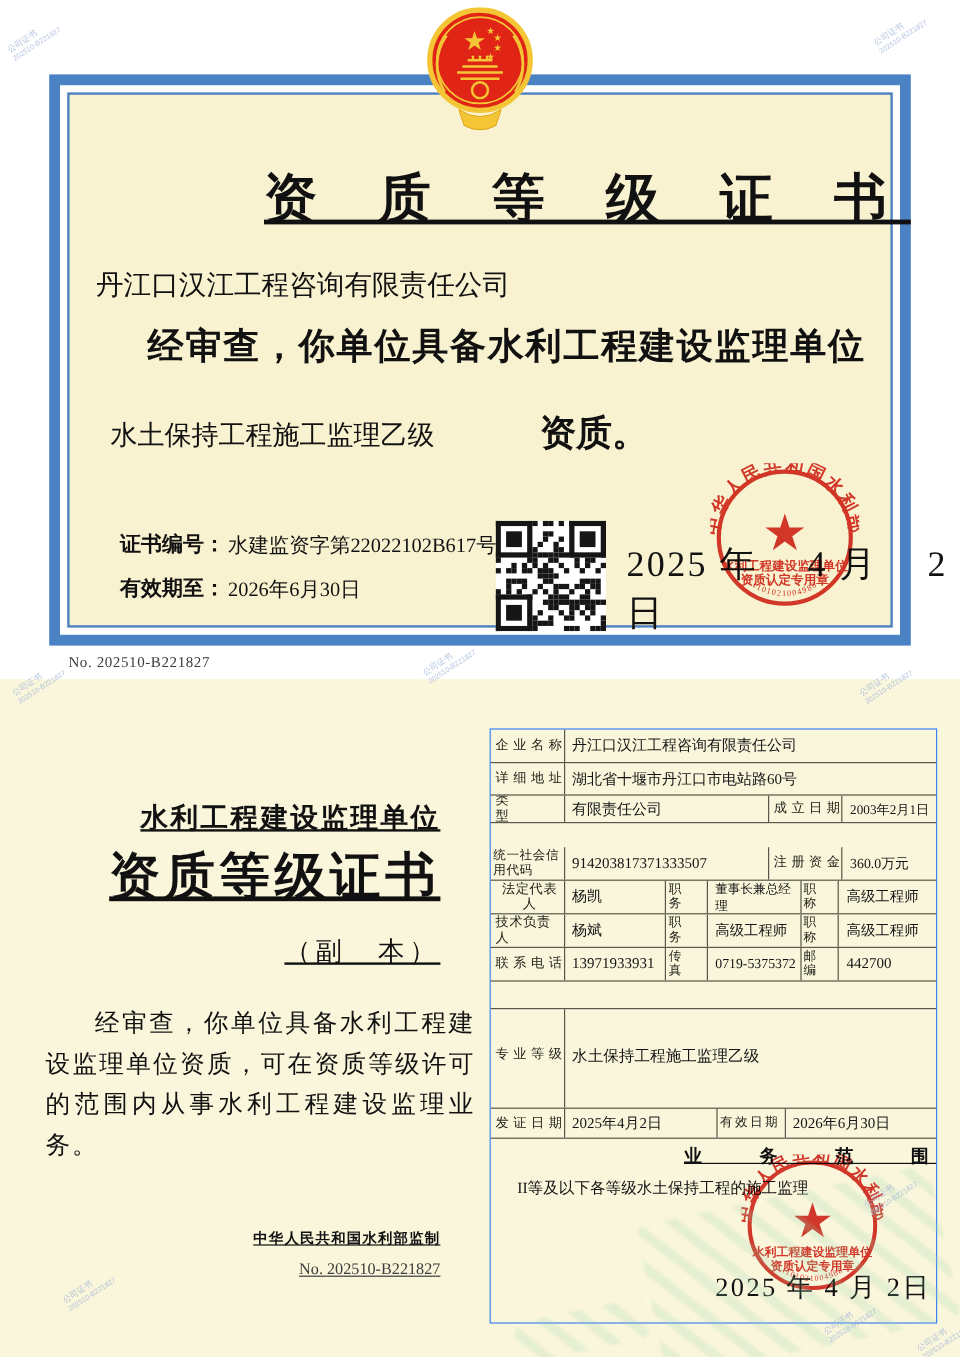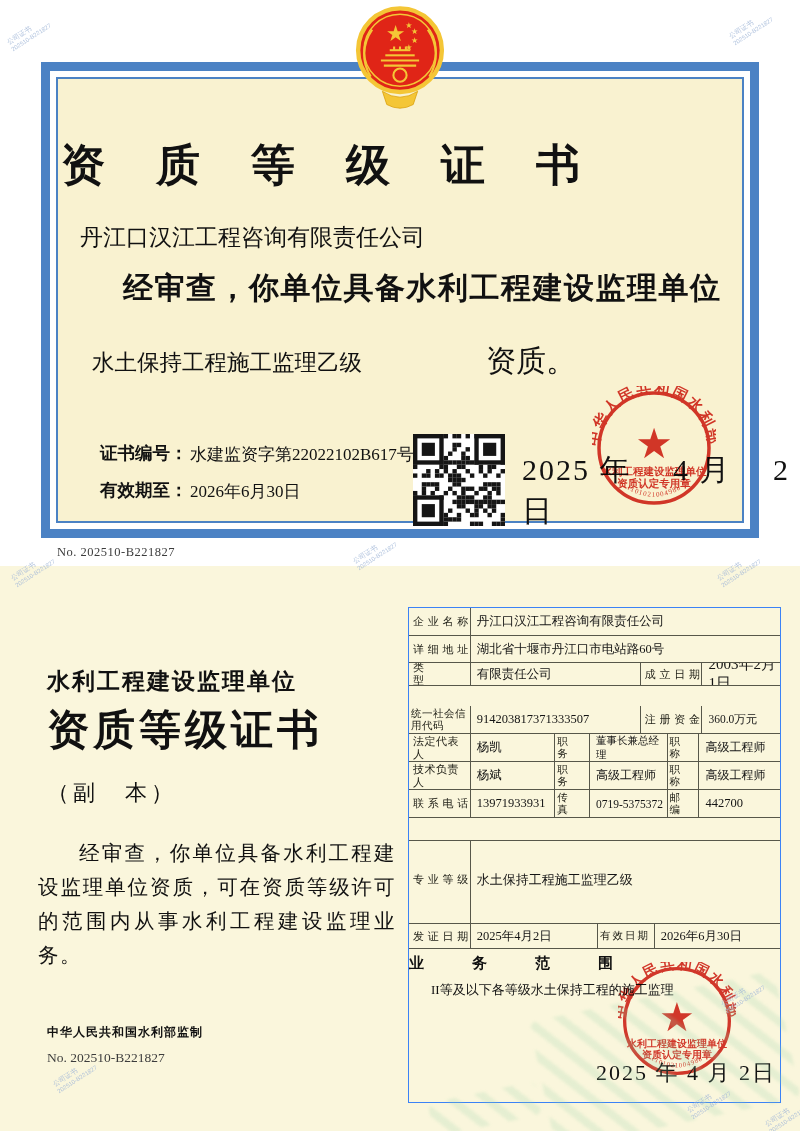--- a/index.html
+++ b/index.html
@@ -9,21 +9,21 @@
     overflow:hidden;
   }
   .abs{position:absolute;}
   
   .cert1{left:41px;top:62px;width:718px;height:476px;background:#4b82c4;}
   .cert1-white{position:absolute;inset:9px;background:#ffffff;}
   .cert1-inner{position:absolute;inset:6px;border:2px solid #4b82c4;background:#f9f2d0;}
   
   .bottom-bg{left:0;top:566px;width:800px;height:565px;background:#faf6dc;}
   
-  .c{text-align:left;}
+  .c{text-align:right;text-decoration:underline;}
   .blk{color:#111;}
   
   .cert-table{left:408px;top:607px;width:373px;height:496px;border:1px solid #3b82f6;box-sizing:border-box;}
   .tr{display:flex;border-bottom:1px solid #57574a;box-sizing:border-box;}
   .tr:last-child{border-bottom:none;}
   .td{border-right:1px solid #57574a;box-sizing:border-box;display:flex;align-items:center;overflow:hidden;}
   .td:last-child{border-right:none;}
   .lb{font-size:11px;letter-spacing:.5px;color:#1c1c14;padding-left:4px;line-height:13px;}
   .lb2{font-size:10.5px;letter-spacing:.5px;color:#1c1c14;padding-left:2px;line-height:12px;}
   .val{font-size:12.5px;color:#141414;padding-left:6px;}
@@ -85,21 +85,21 @@
   <path d="M-12,28 q12,8 24,0 l-3,9 q-9,5 -18,0 z" fill="#f4c636" stroke="#d99b00" stroke-width=".5"></path>
 </svg>
 
 <div class="abs c blk" style="left:41px;top:136px;width:718px;font-size:44px;font-weight:bold;letter-spacing:20px;text-indent:20px;">资 质 等 级 证 书</div>
 
 <div class="abs blk" style="left:80px;top:222px;font-size:23px;">丹江口汉江工程咨询有限责任公司</div>
 
 <div class="abs blk" style="left:123px;top:268px;font-size:30px;font-weight:bold;letter-spacing:1.5px;">经审查，你单位具备水利工程建设监理单位</div>
 
 <div class="abs blk" style="left:92px;top:347px;font-size:22.5px;">水土保持工程施工监理乙级</div>
-<div class="abs blk" style="left:450px;top:341px;font-size:30px;font-weight:normal;margin-left:36px;">资质。</div>
+<div class="abs blk" style="left:450px;top:341px;font-size:30px;font-weight:bold;">资质。</div>
 
 <div class="abs blk" style="left:100px;top:441px;font-size:17.5px;font-weight:bold;">证书编号：</div>
 <div class="abs blk" style="left:190px;top:443px;font-size:17px;">水建监资字第22022102B617号</div>
 <div class="abs blk" style="left:100px;top:478px;font-size:17.5px;font-weight:bold;">有效期至：</div>
 <div class="abs blk" style="left:190px;top:480px;font-size:17px;">2026年6月30日</div>
 
 <svg id="qr-svg" class="abs" style="left:413px;top:434px;" width="92" height="92" viewBox="0 0 90 90">
   <rect x="0" y="0" width="90" height="90" fill="#ffffff"></rect>
 <rect x="30" y="0" width="4.285714285714286" height="4.285714285714286" fill="#151515"></rect>
     <rect x="38.57142857142857" y="0" width="4.285714285714286" height="4.285714285714286" fill="#151515"></rect>
@@ -270,30 +270,30 @@
     <div class="td val" style="width:311px;">丹江口汉江工程咨询有限责任公司</div>
   </div>
   <div class="tr" style="height:27px;">
     <div class="td lb" style="width:62px;">详 细 地 址</div>
     <div class="td val" style="width:311px;">湖北省十堰市丹江口市电站路60号</div>
   </div>
   <div class="tr" style="height:23px;">
     <div class="td lb" style="width:62px;">类　　　型</div>
     <div class="td val" style="width:171px;">有限责任公司</div>
     <div class="td lb" style="width:62px;">成 立 日 期</div>
-    <div class="td val" style="width:78px;font-size:15px;">2003年2月1日</div>
+    <div class="td val" style="width:78px;font-size:11px;">2003年2月1日</div>
   </div>
   <div class="tr" style="height:28px;margin-top:20px;">
     <div class="td lb2" style="width:62px;">统一社会信用代码</div>
     <div class="td val" style="width:171px;">914203817371333507</div>
     <div class="td lb" style="width:62px;">注 册 资 金</div>
     <div class="td val" style="width:78px;font-size:11.5px;">360.0万元</div>
   </div>
   <div class="tr" style="height:28px;">
-    <div class="td lb" style="width:62px;">法定代表人</div>
+    <div class="td lb" style="width:62px;text-align:center;">法定代表人</div>
     <div class="td val" style="width:85px;">杨凯</div>
     <div class="td lb2" style="width:35px;">职　务</div>
     <div class="td val" style="width:78px;font-size:10.5px;">董事长兼总经理</div>
     <div class="td lb2" style="width:32px;">职　称</div>
     <div class="td val" style="width:81px;font-size:12px;">高级工程师</div>
   </div>
   <div class="tr" style="height:28px;">
     <div class="td lb" style="width:62px;">技术负责人</div>
     <div class="td val" style="width:85px;">杨斌</div>
     <div class="td lb2" style="width:35px;">职　务</div>

